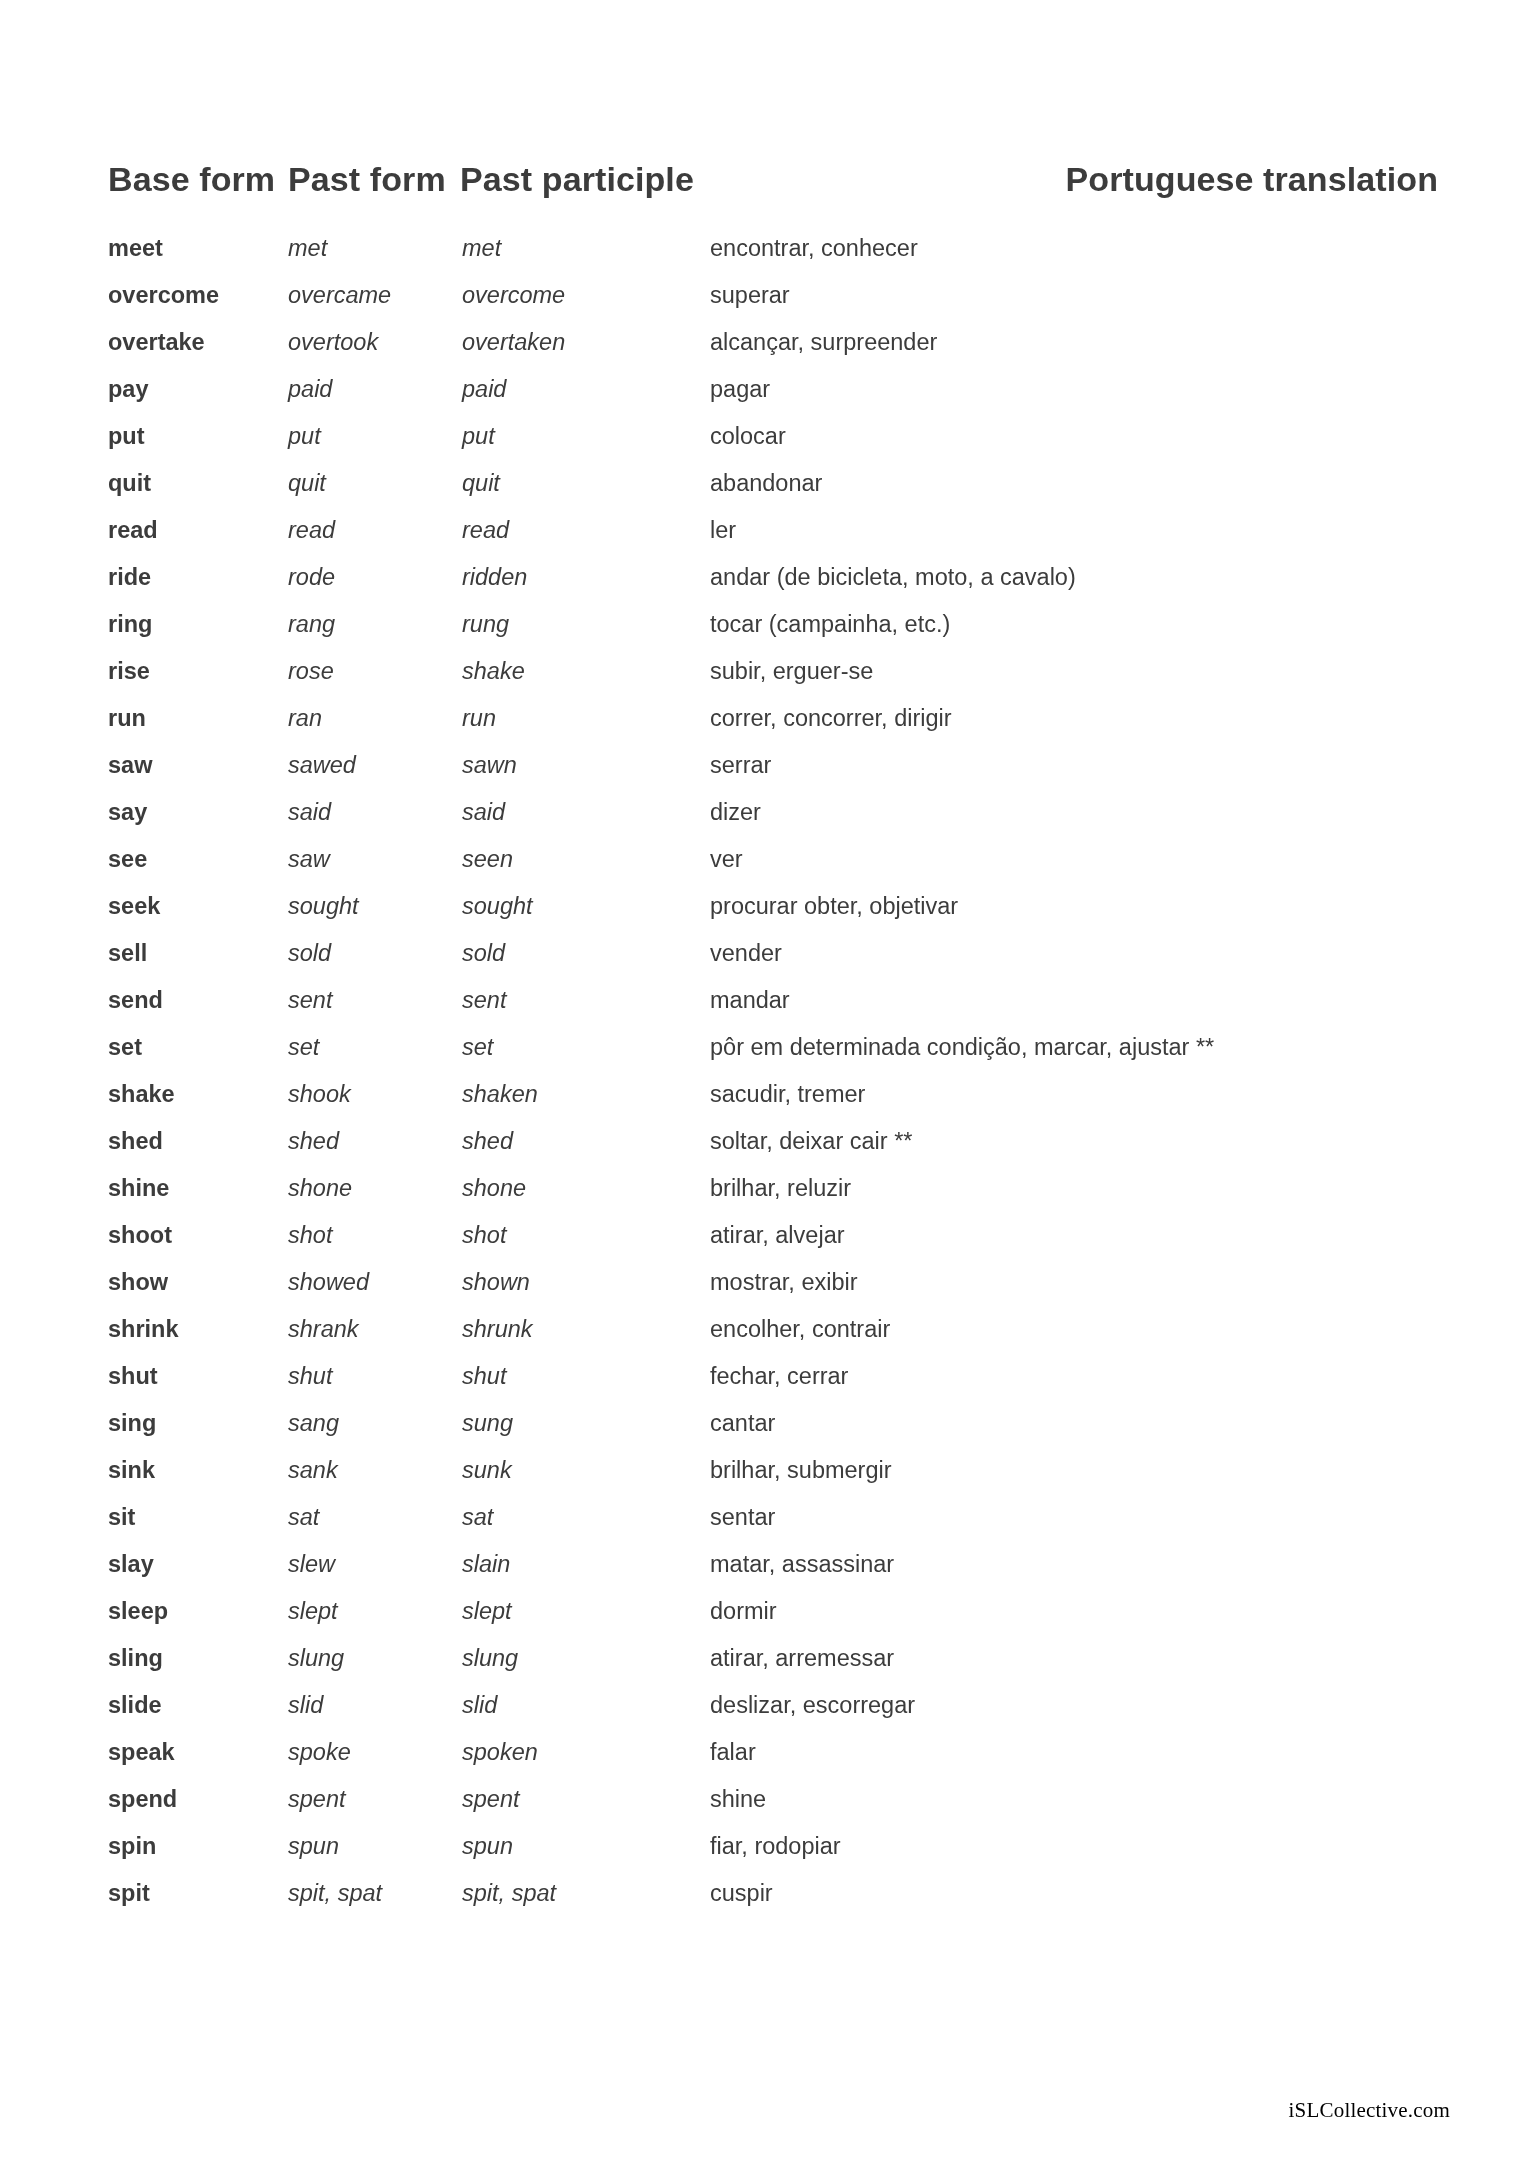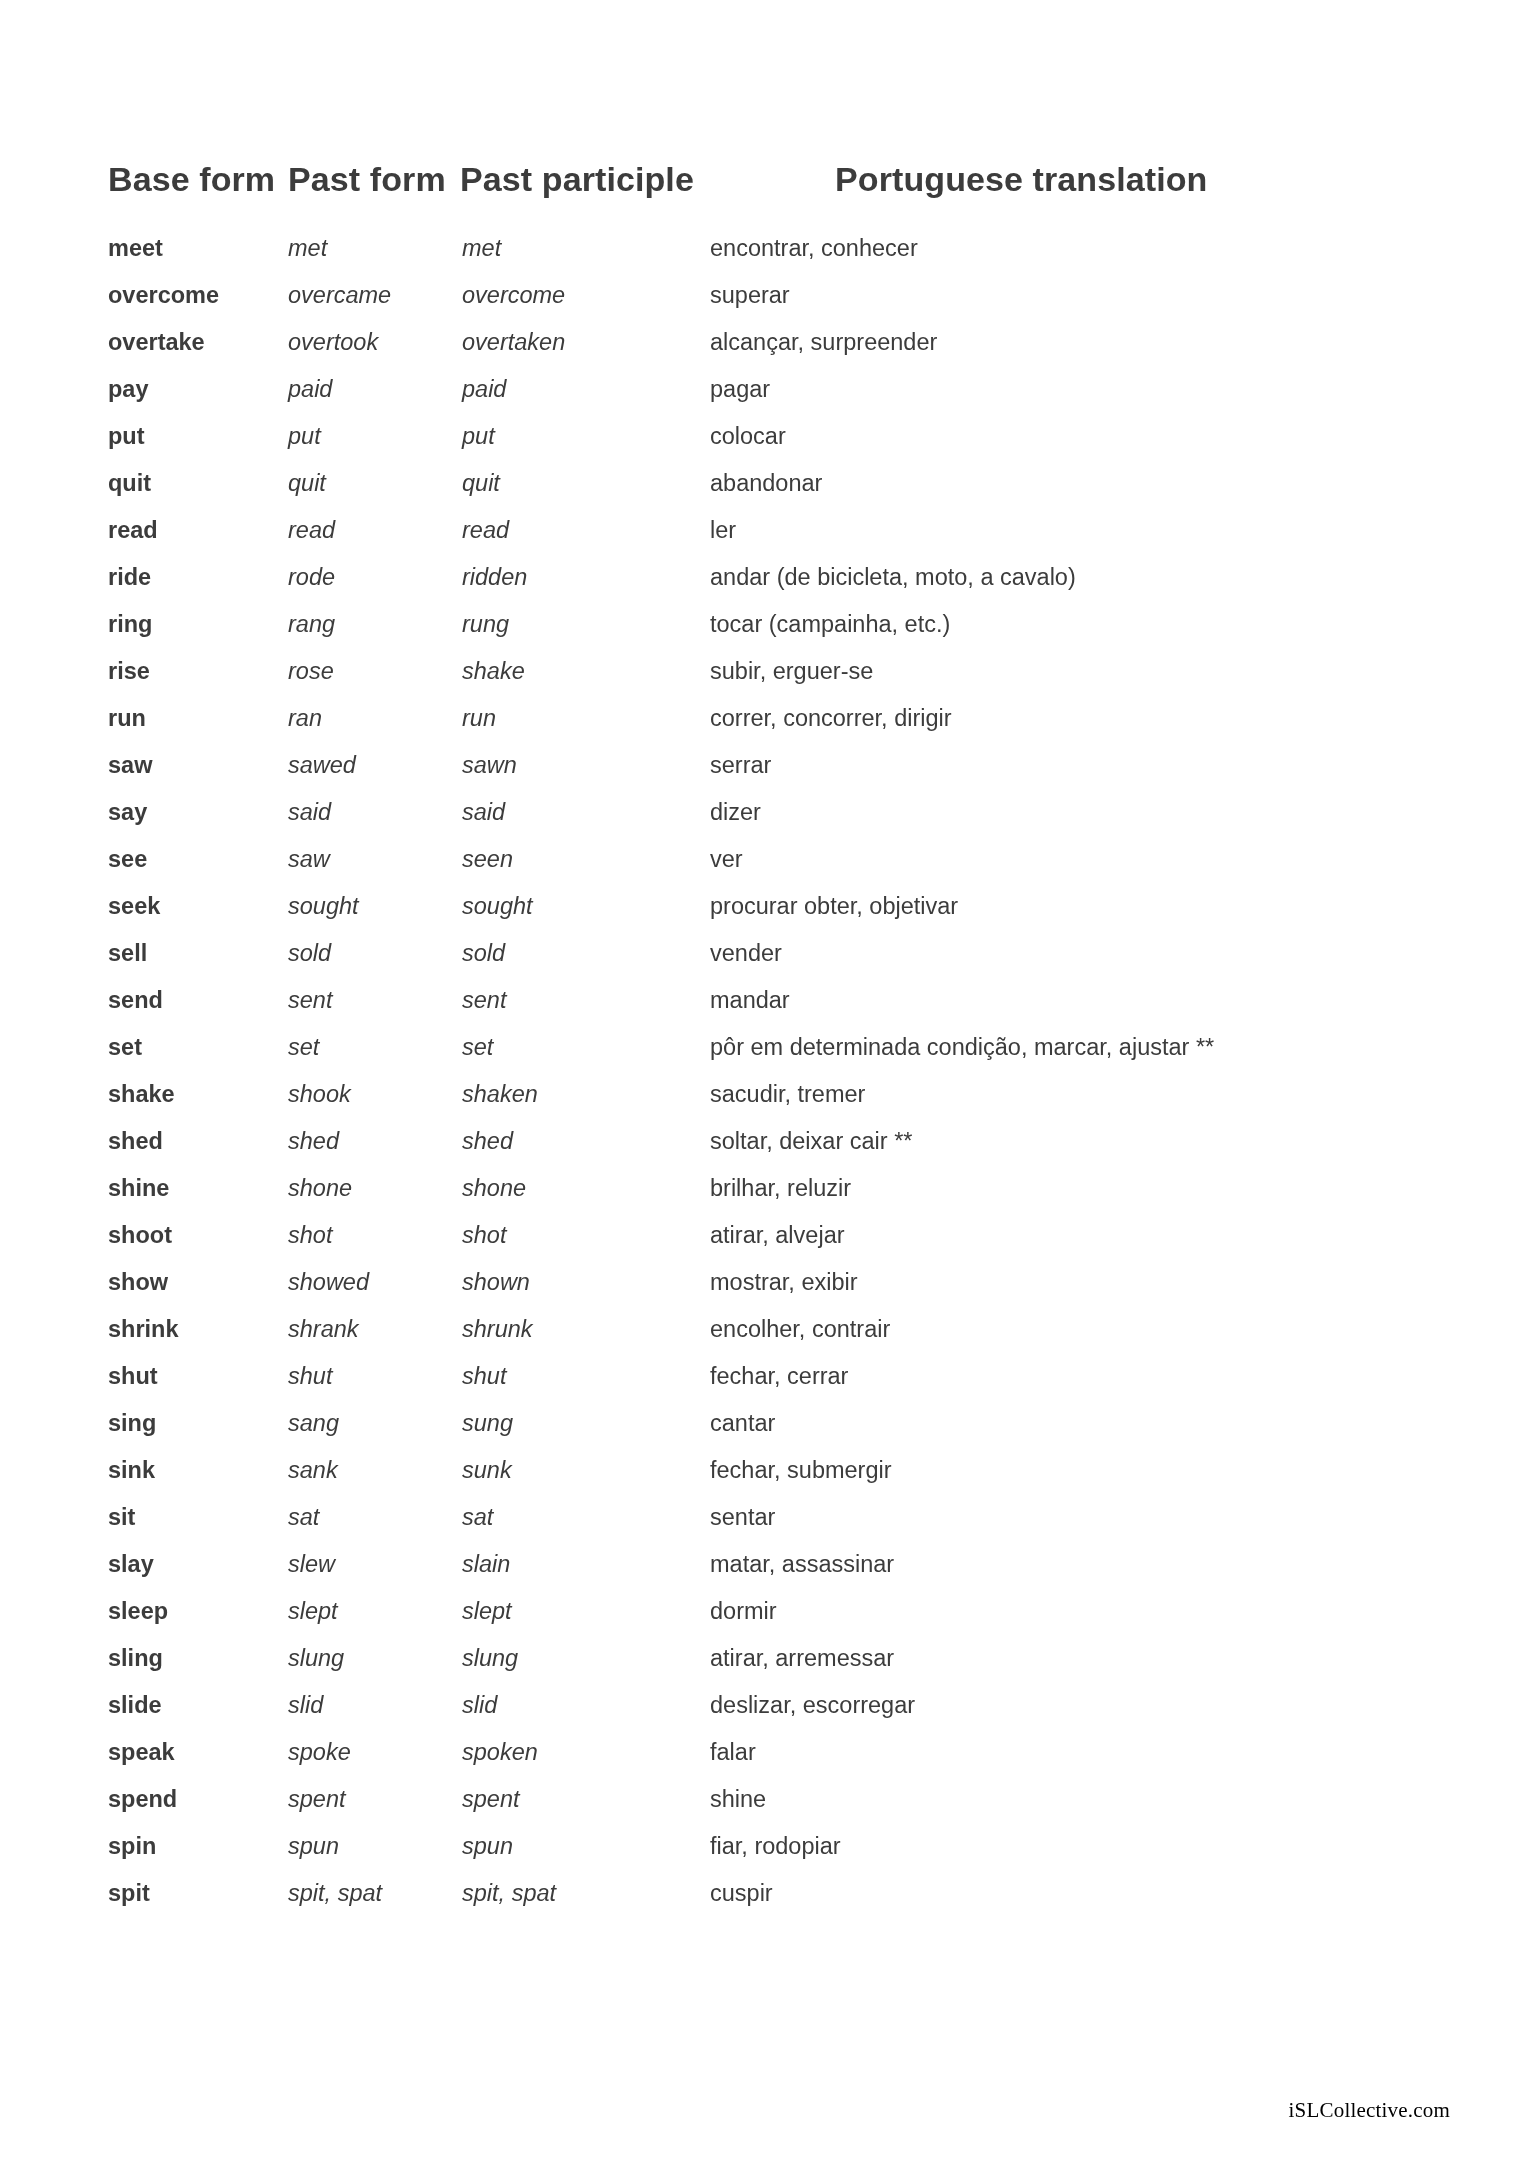--- a/index.html
+++ b/index.html
@@ -41,20 +41,21 @@
     font-weight: bold;
     text-align: left;
     padding: 0 0 26px 0;
     color: #3c3c3c;
     letter-spacing: 0.1px;
     white-space: nowrap;
     vertical-align: bottom;
   }
   .verb-table thead th.th-trans {
     padding-left: 125px;
+    text-align: right;
   }
 
   .verb-table tbody td {
     font-size: 23.5px;
     height: 47px;
     line-height: 47px;
     padding: 0;
     vertical-align: middle;
     white-space: nowrap;
     color: #3c3c3c;
@@ -260,21 +261,21 @@
         <tr>
           <td class="cell-base">sing</td>
           <td class="cell-past">sang</td>
           <td class="cell-part">sung</td>
           <td class="cell-trans">cantar</td>
         </tr>
         <tr>
           <td class="cell-base">sink</td>
           <td class="cell-past">sank</td>
           <td class="cell-part">sunk</td>
-          <td class="cell-trans">fechar, submergir</td>
+          <td class="cell-trans">brilhar, submergir</td>
         </tr>
         <tr>
           <td class="cell-base">sit</td>
           <td class="cell-past">sat</td>
           <td class="cell-part">sat</td>
           <td class="cell-trans">sentar</td>
         </tr>
         <tr>
           <td class="cell-base">slay</td>
           <td class="cell-past">slew</td>

